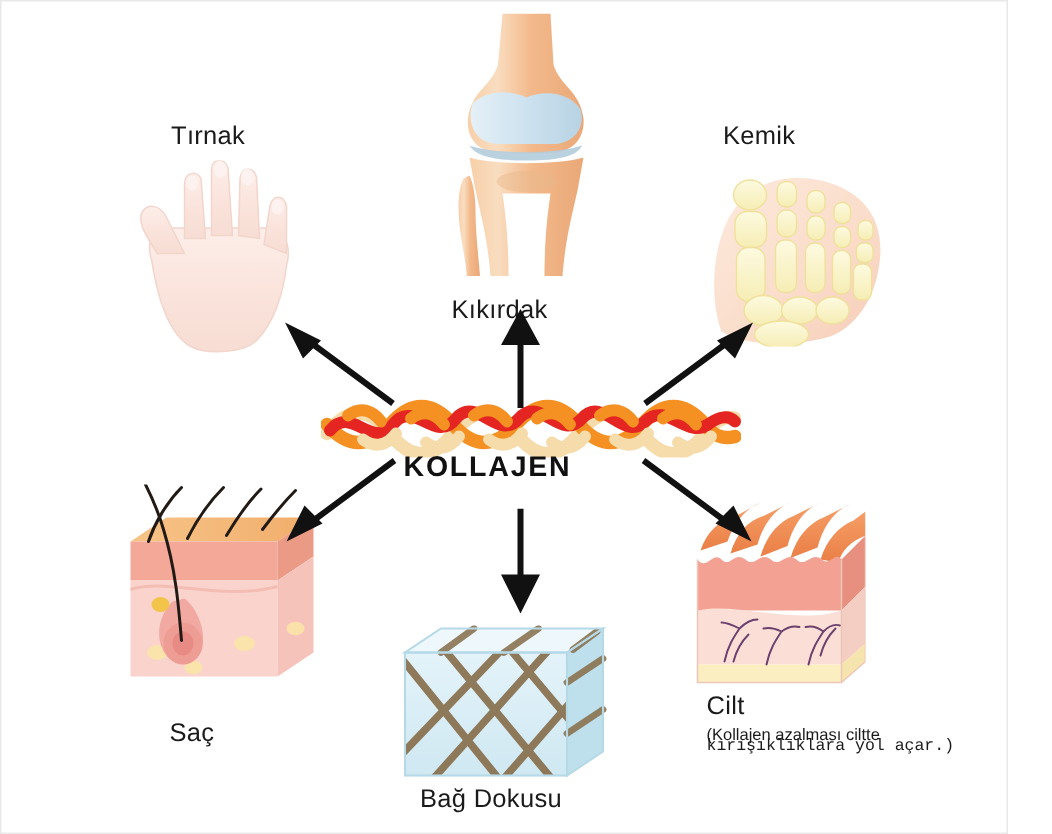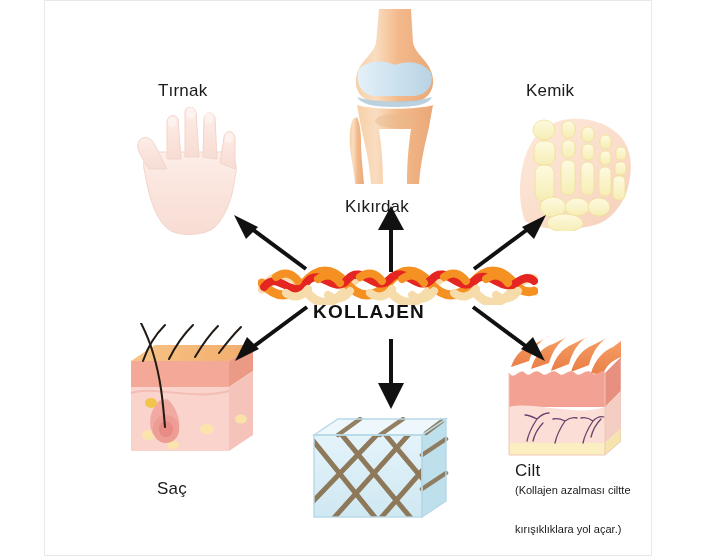--- a/index.html
+++ b/index.html
@@ -2,28 +2,27 @@
 <html><head>
 <meta charset="utf-8">
 <style>
   html, body {
     margin: 0;
     padding: 0;
     background: #ffffff;
   }
   #page {
     position: relative;
-    width: 608px;
+    width: 672px;
     height: 556px;
     background: #ffffff;
     overflow: hidden;
     font-family: "Liberation Sans", sans-serif;
     border: 1px solid #e8e8e8;
     box-sizing: border-box;
-    margin-left: 44px;
   }
 
   
   .label {
     position: absolute;
     color: #1a1a1a;
     font-size: 17px;
     font-family: "Liberation Sans", sans-serif;
     white-space: nowrap;
     letter-spacing: .2px;
@@ -286,20 +285,21 @@
         <path d="M118,16 L134,4"></path>
       </g>
 
       <g fill="none" stroke="#b6d9e7" stroke-width="1.4">
         <polygon points="6,18 114,18 138,2 30,2"></polygon>
         <polygon points="114,18 138,2 138,84 114,100"></polygon>
         <rect x="6" y="18" width="108" height="82"></rect>
       </g>
     </svg>
   </div>
+  <div class="label" style="left:279px; top:522px;">Bağ Dokusu</div>
 
   <div class="figure" id="fig-skin">
     <svg viewBox="0 0 118 124" width="118" height="124">
       <defs>
         <linearGradient id="skinTop" x1="0" y1="0" x2="0" y2="1">
           <stop offset="0%" stop-color="#f59f67"></stop>
           <stop offset="100%" stop-color="#ea7f46"></stop>
         </linearGradient>
       </defs>
 
@@ -333,21 +333,21 @@
       </g>
 
       <g fill="none" stroke="#eec6b8" stroke-width="1">
         <path d="M6,40 L6,122 L102,122 L102,40"></path>
         <path d="M102,122 L118,108 L118,24"></path>
       </g>
     </svg>
   </div>
   <div class="label" style="left:470px; top:460px;">Cilt</div>
   <div class="sublabel" style="left:470px; top:481px;">(Kollajen azalması ciltte</div>
-  <div class="sublabel" style="left:470px; top:520px;">kırışıklıklara yol açar.)</div>
+  <div class="sublabel" style="left:470px; top:489px;font-family:Liberation Mono, monospace;">kırışıklıklara yol açar.)</div>
 
   <div id="collagen-helix">
     <svg viewBox="0 0 280 42" width="280" height="42" preserveAspectRatio="none">
       <g fill="none" stroke-linecap="round">
 
         <path d="M4,26 C18,8 32,8 46,26 C60,44 74,44 88,26 C102,8 116,8 130,26
                  C144,44 158,44 172,26 C186,8 200,8 214,26 C228,44 242,44 256,26
                  C264,16 270,14 276,16" stroke="#f7dcab" stroke-width="9"></path>
 
         <path d="M4,20 C18,36 32,36 46,20 C60,4 74,4 88,20 C102,36 116,36 130,20

